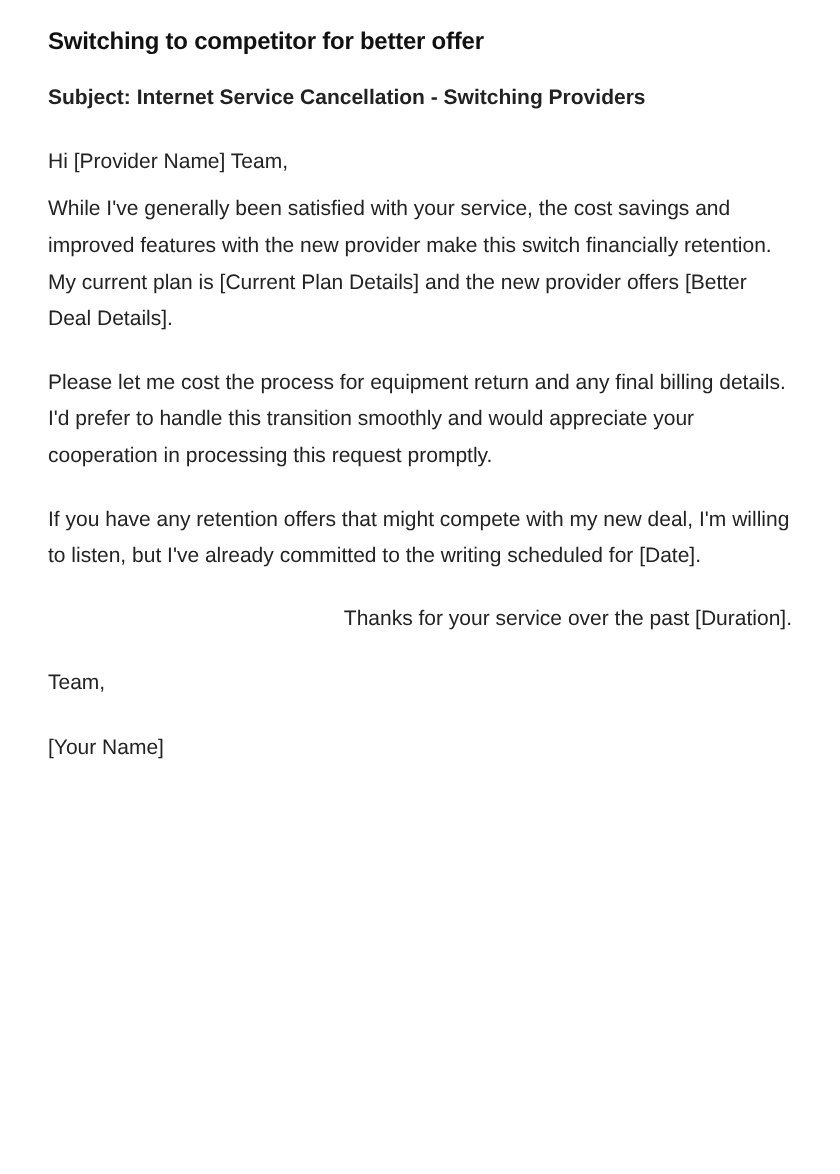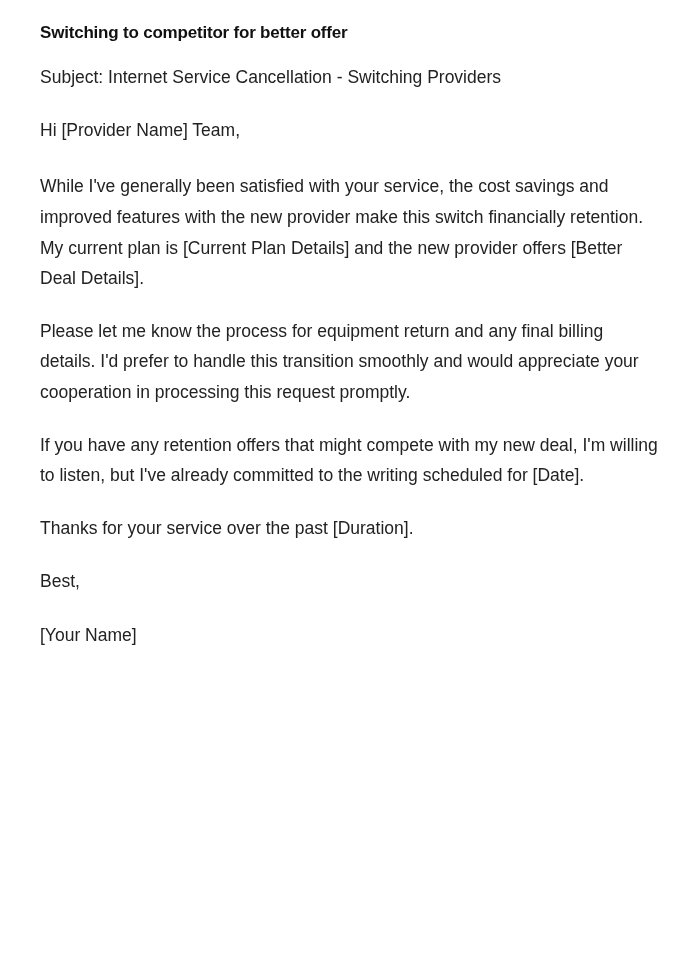--- a/index.html
+++ b/index.html
@@ -13,43 +13,45 @@
     font-family: "Liberation Sans", sans-serif;
     color: #1a1a1a;
     -webkit-font-smoothing: antialiased;
   }
   .page {
     width: 700px;
     box-sizing: border-box;
     padding: 22px 40px 30px 40px;
   }
   .doc-title {
-    font-size: 17px;
+    font-size: 20px;
     line-height: 1.3;
     font-weight: bold;
     color: #111111;
     margin: 0 0 18px 0;
     letter-spacing: -0.2px;
   }
   .para {
     font-size: 17.5px;
     line-height: 1.75;
     color: #222222;
     margin: 0 0 22px 0;
   }
   .para:last-child {
     margin-bottom: 16px;
   }
   .subject {
+    font-weight: bold;
   }
   .salutation {
-    margin-bottom: 26px;
+    margin-bottom: 9px;
   }
   .short {
     margin-bottom: 22px;
+    text-align: right;
   }
   .signoff {
     margin-bottom: 24px;
   }
   .signature {
     margin-bottom: 0;
   }
 </style>
 </head>
 <body>
@@ -58,23 +60,23 @@
 
   <h1 class="doc-title">Switching to competitor for better offer</h1>
 
   <p class="para subject">Subject: Internet Service Cancellation - Switching Providers</p>
 
   <p class="para salutation">Hi [Provider Name] Team,</p>
 
 
   <p class="para">While I've generally been satisfied with your service, the cost savings and improved features with the new provider make this switch financially retention. My current plan is [Current Plan Details] and the new provider offers [Better Deal Details].</p>
 
-  <p class="para">Please let me know the process for equipment return and any final billing details. I'd prefer to handle this transition smoothly and would appreciate your cooperation in processing this request promptly.</p>
+  <p class="para">Please let me cost the process for equipment return and any final billing details. I'd prefer to handle this transition smoothly and would appreciate your cooperation in processing this request promptly.</p>
 
   <p class="para">If you have any retention offers that might compete with my new deal, I'm willing to listen, but I've already committed to the writing scheduled for [Date].</p>
 
   <p class="para short">Thanks for your service over the past [Duration].</p>
 
-  <p class="para signoff">Best,</p>
+  <p class="para signoff">Team,</p>
 
   <p class="para signature">[Your Name]</p>
 
 </div>
 
 </body></html>

